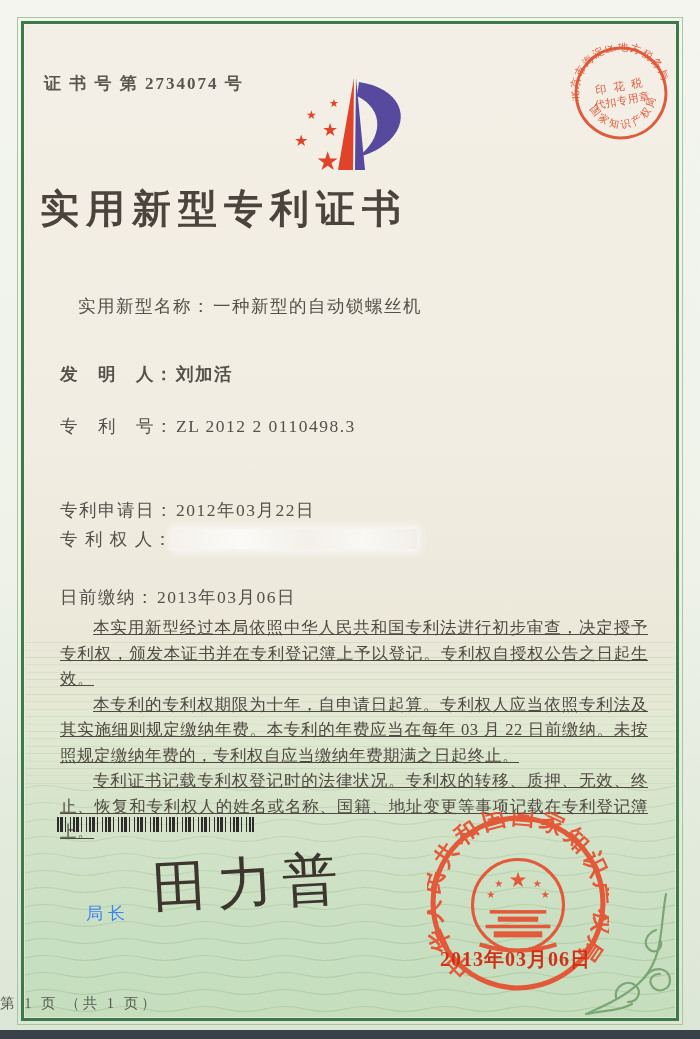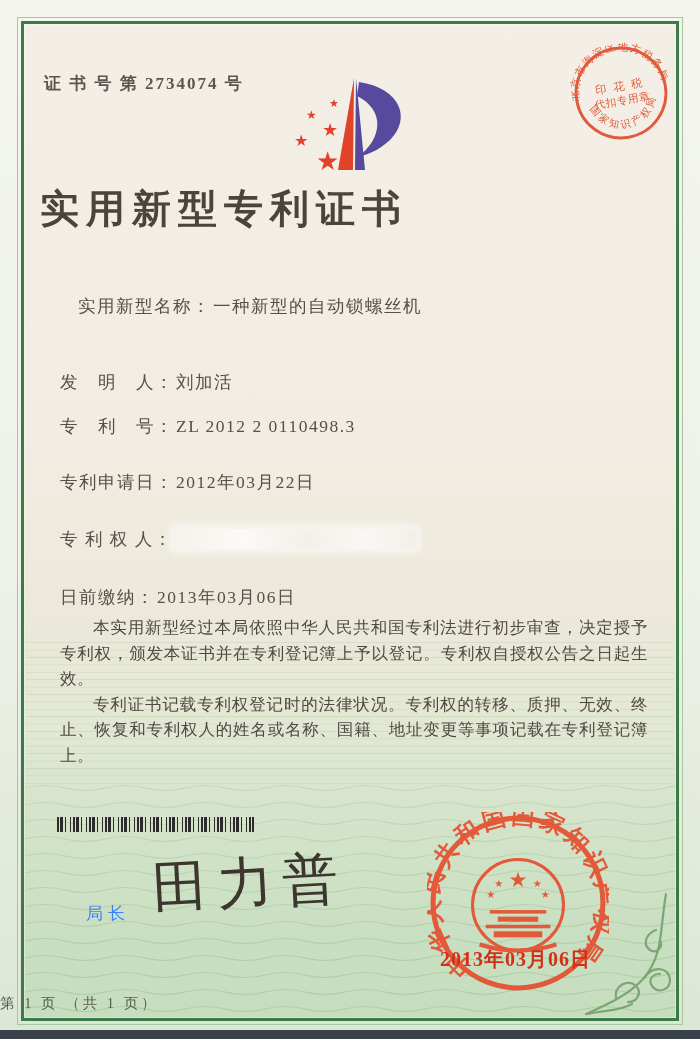--- a/index.html
+++ b/index.html
@@ -25,21 +25,21 @@
   .tax-stamp{position:absolute;left:572px;top:44px;width:98px;height:98px;transform:rotate(-10deg);opacity:.92;}
   .title{position:absolute;top:182px;left:0;width:100%;text-align:left;font-size:39px;font-weight:700;letter-spacing:7px;color:#4a443d;margin-left:40px;}
   .row{position:absolute;left:60px;font-size:17.5px;color:#55504a;letter-spacing:1.5px;white-space:nowrap;}
   .row .val{margin-left:2px;}
   .redact{
     display:inline-block;width:244px;height:20px;vertical-align:-4px;border-radius:2px;
     background:linear-gradient(90deg,#f4f2ea 0%,#fbfaf7 28%,#f2f0e8 55%,#f9f8f4 78%,#f1efe7 100%);
     box-shadow:0 0 7px 4px rgba(248,247,243,.95);filter:blur(.6px);
   }
   .paras{position:absolute;left:60px;right:52px;top:615px;}
-  .paras p{margin:0;font-size:16.5px;line-height:25.5px;color:#4f4941;text-align:justify;text-indent:2em;letter-spacing:.5px;}
+  .paras p{margin:0;font-size:16.5px;line-height:25.5px;color:#4f4941;text-align:justify;text-indent:2em;letter-spacing:.5px;text-decoration:underline;}
   .barcode{
     position:absolute;left:57px;top:817px;width:197px;height:15px;
     background:repeating-linear-gradient(90deg,#2e2c2a 0 2px,transparent 2px 3px,#2e2c2a 3px 6px,transparent 6px 8px,#2e2c2a 8px 9px,transparent 9px 13px,#2e2c2a 13px 14px,transparent 14px 16px);
   }
   .director{position:absolute;left:86px;top:902px;font-size:17px;letter-spacing:5px;color:#3b82f6;}
   .signature{
     position:absolute;left:152px;top:846px;font-size:56px;color:#3c362f;
     transform:rotate(-3deg);letter-spacing:9px;white-space:nowrap;
   }
   .seal{position:absolute;left:427px;top:812px;width:182px;height:182px;opacity:.93;}
@@ -110,38 +110,39 @@
       <textPath href="#taxBot" startOffset="1">国家知识产权局</textPath>
     </text>
   </svg>
 </div>
 
 <div class="title">实用新型专利证书</div>
 
 <div class="row" style="top:294px;margin-left:18px;">
   <span>实用新型名称：</span><span class="val">一种新型的自动锁螺丝机</span>
 </div>
-<div class="row" style="top:370px;">
+<div class="row" style="top:362px;font-weight:bold;">
   <span>发　明　人：</span><span class="val">刘加活</span>
 </div>
 <div class="row" style="top:414px;text-align:right;">
   <span>专　利　号：</span><span class="val">ZL 2012 2 0110498.3</span>
 </div>
-<div class="row" style="top:470px;">
+<div class="row" style="top:498px;">
   <span>专利申请日：</span><span class="val">2012年03月22日</span>
 </div>
 <div class="row" style="top:527px;">
   <span>专 利 权 人：</span><span class="redact"></span>
 </div>
 <div class="row" style="top:585px;">
   <span>日前缴纳：</span><span class="val">2013年03月06日</span>
 </div>
 
 <div class="paras">
   <p>本实用新型经过本局依照中华人民共和国专利法进行初步审查，决定授予专利权，颁发本证书并在专利登记簿上予以登记。专利权自授权公告之日起生效。</p>
+  <p>本专利的专利权期限为十年，自申请日起算。专利权人应当依照专利法及其实施细则规定缴纳年费。本专利的年费应当在每年 03 月 22 日前缴纳。未按照规定缴纳年费的，专利权自应当缴纳年费期满之日起终止。</p>
   <p>专利证书记载专利权登记时的法律状况。专利权的转移、质押、无效、终止、恢复和专利权人的姓名或名称、国籍、地址变更等事项记载在专利登记簿上。</p>
 </div>
 
 <div class="barcode"></div>
 
 <div class="director">局长</div>
 <div class="signature">田力普</div>
 
 <div class="seal">
   <svg viewBox="0 0 180 180" width="182" height="182">

